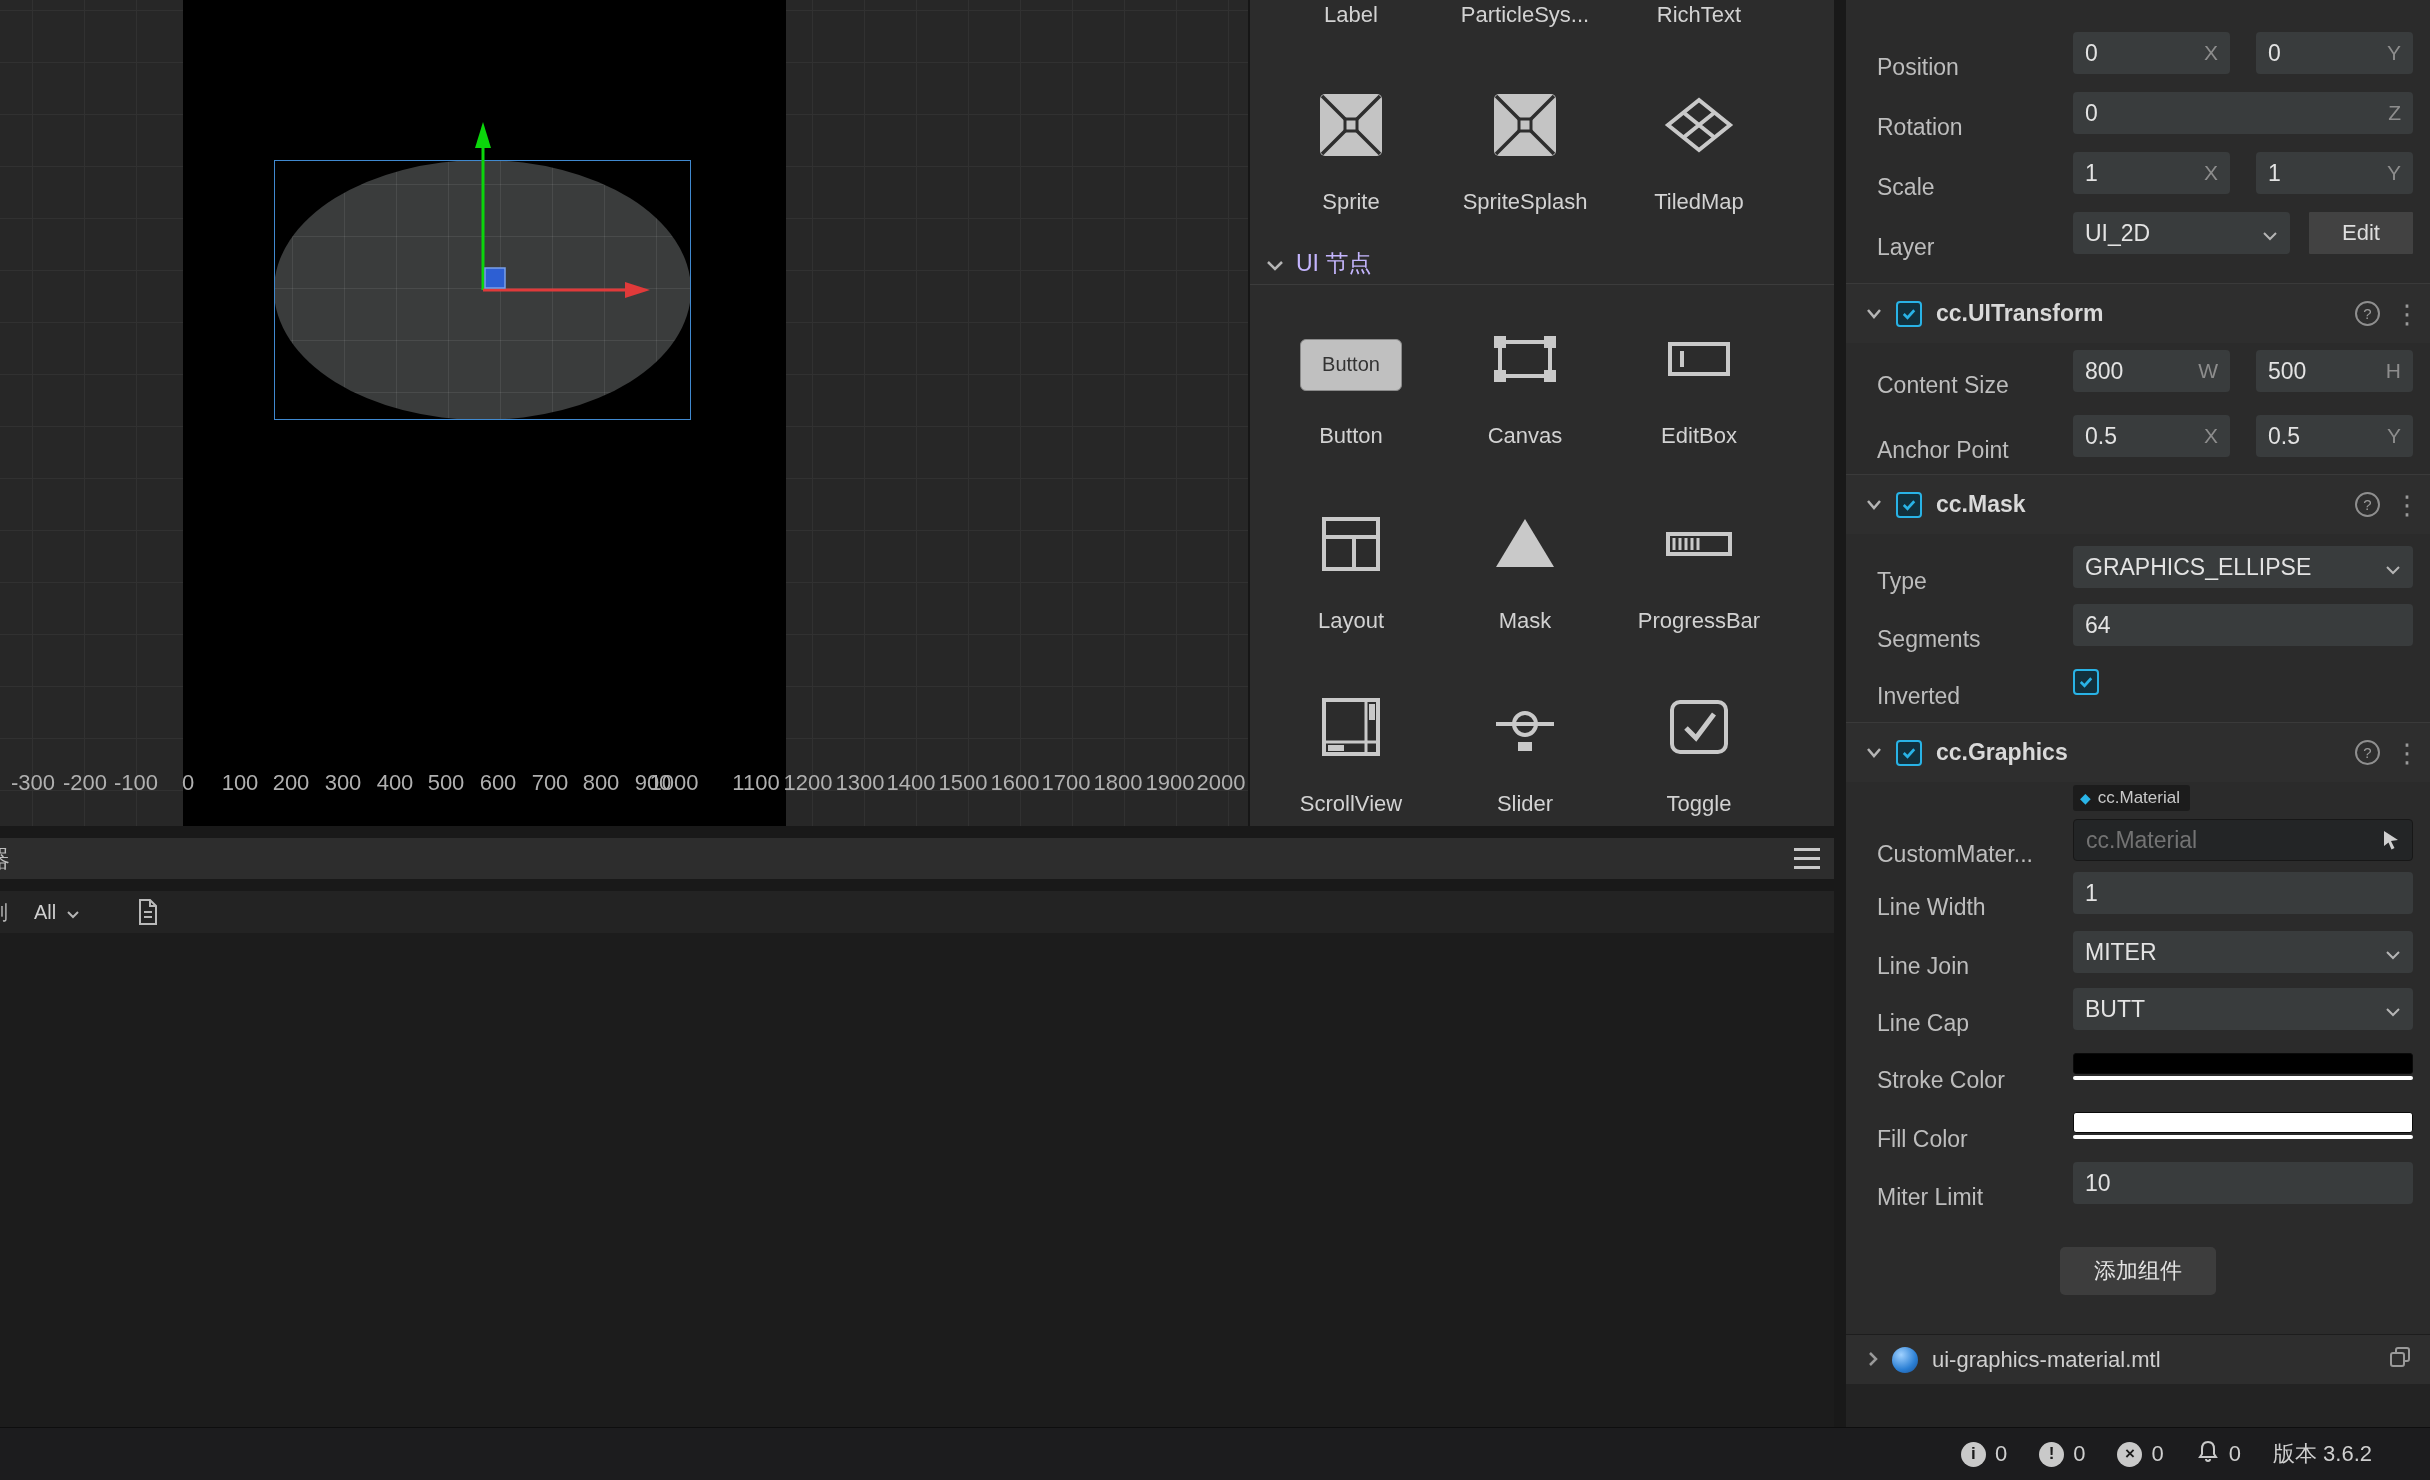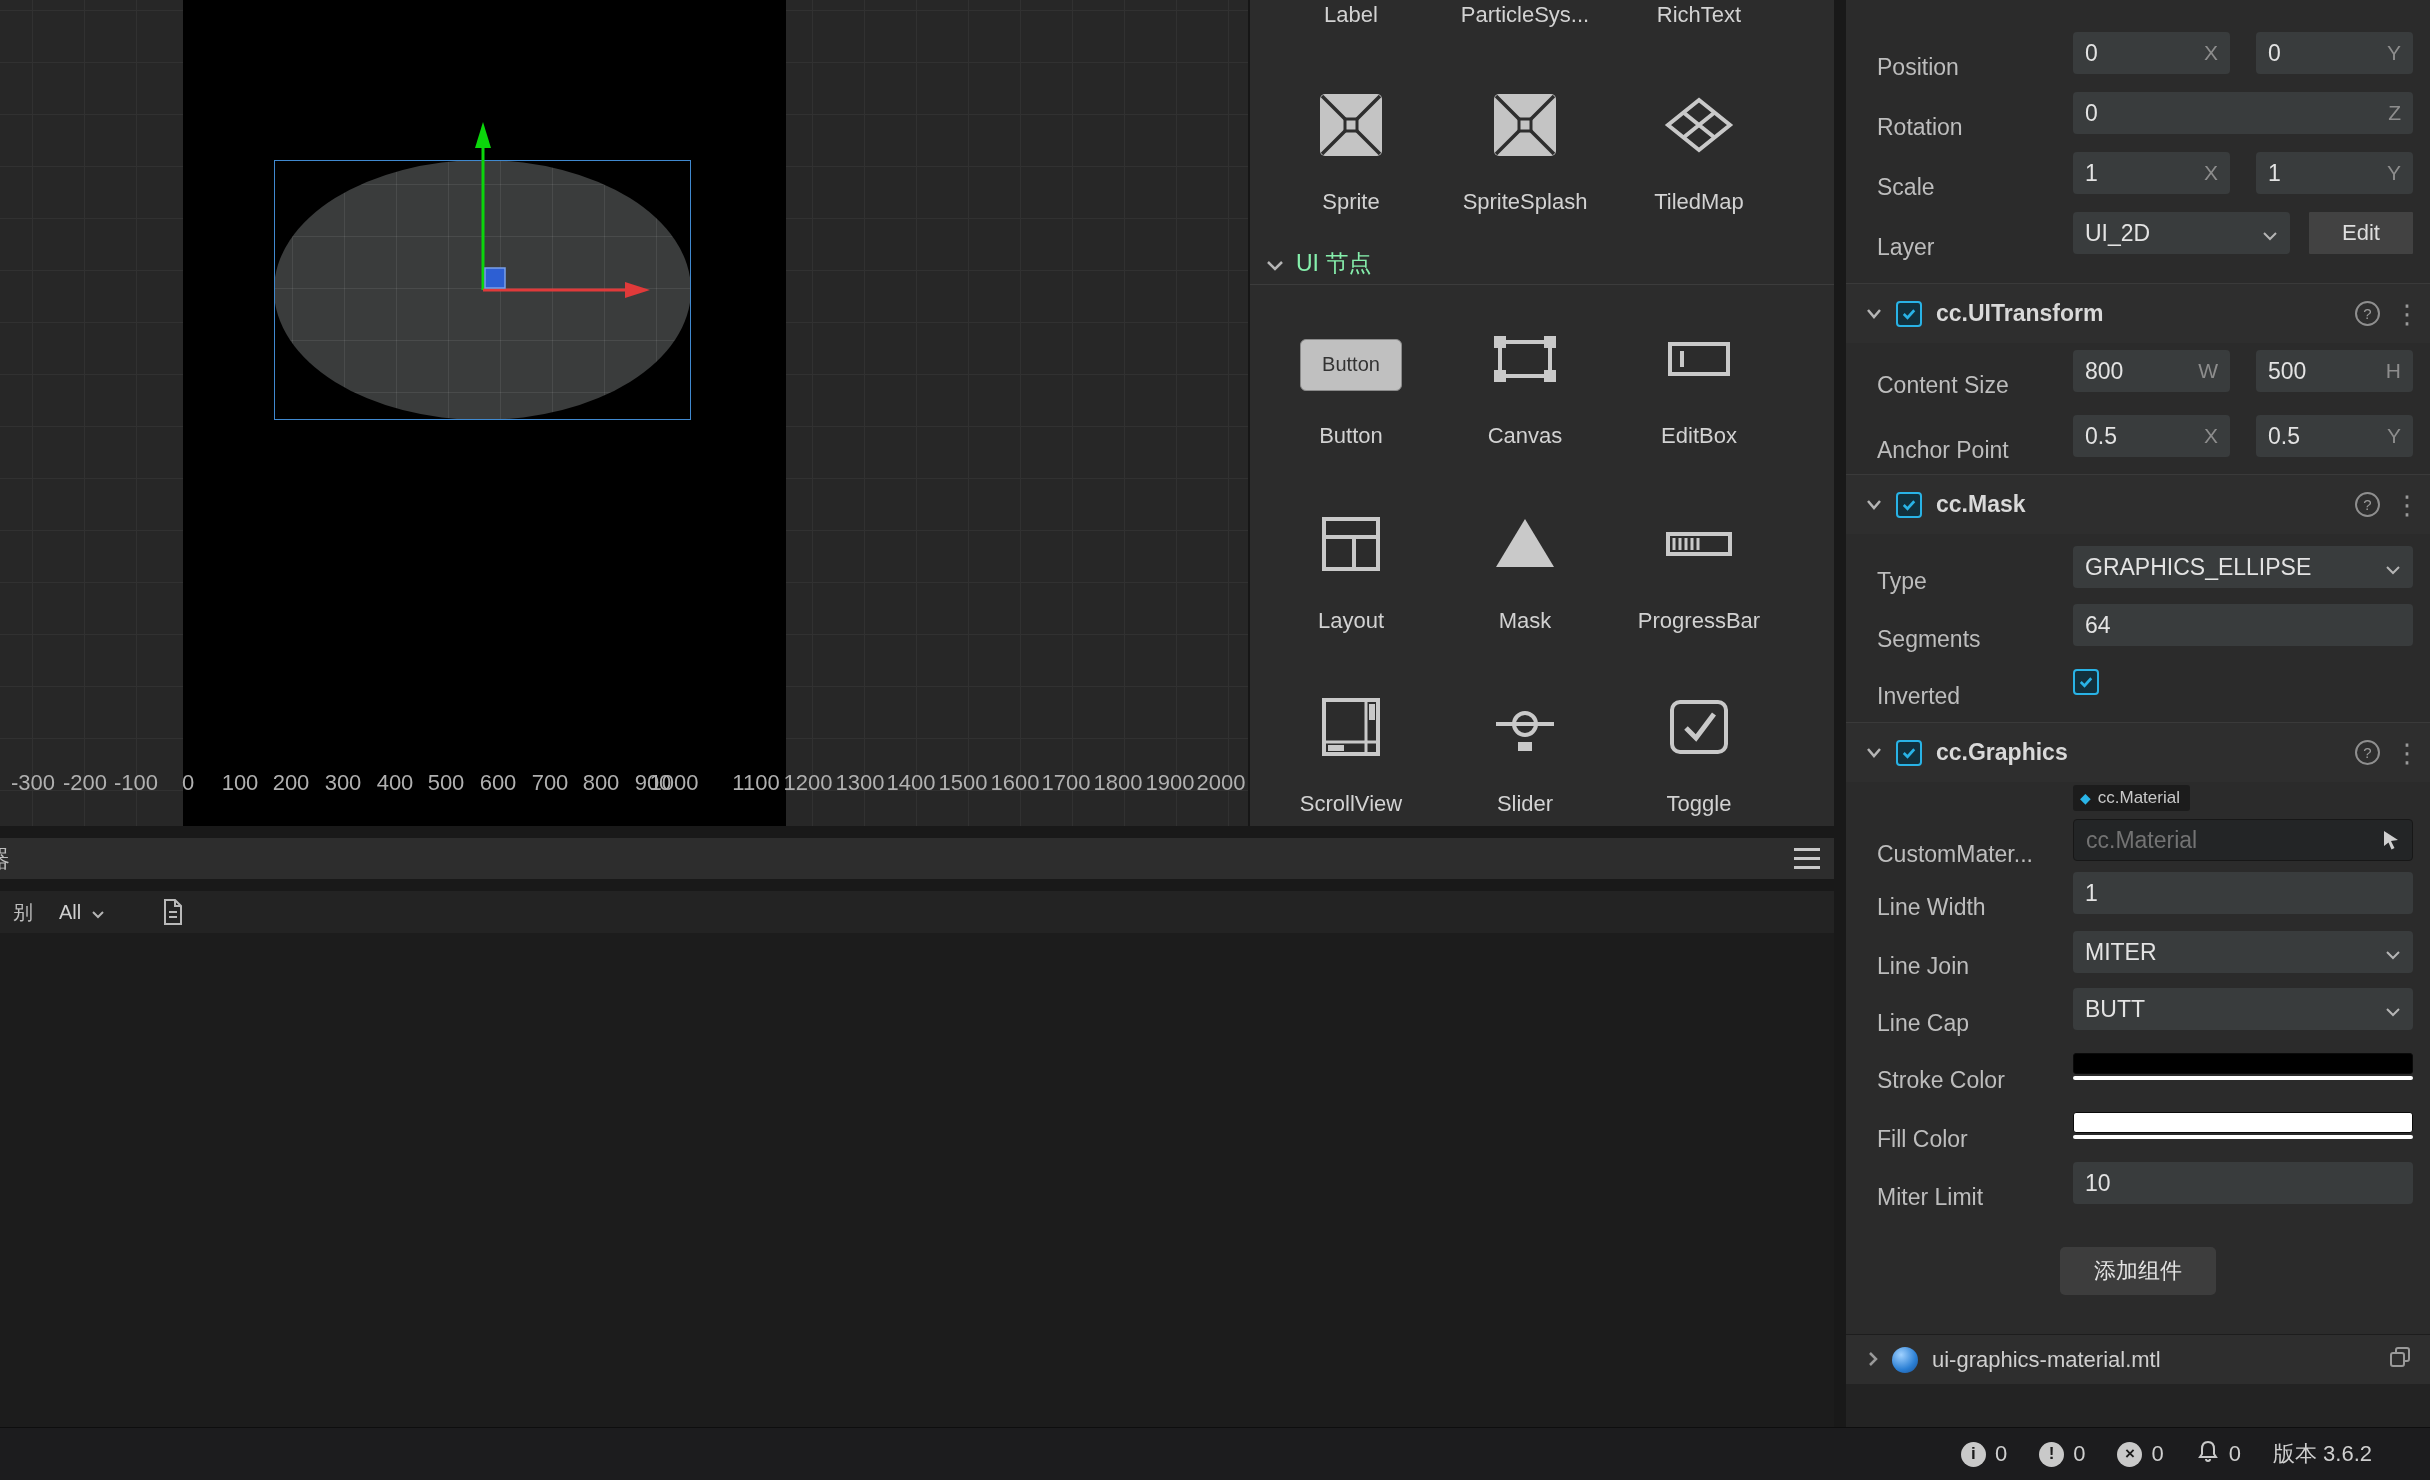--- a/index.html
+++ b/index.html
@@ -27,21 +27,21 @@
   .palette { position:absolute; left:1248px; top:0; width:586px; height:826px; background:#2c2c2c;
     border-left:2px solid #161616; overflow:hidden; }
   .pal-row { position:absolute; left:14px; width:558px; display:grid; grid-template-columns:repeat(3,174px); }
   .pal-item { display:flex; flex-direction:column; align-items:center; gap:27px; }
   .icon-slot { height:74px; display:flex; align-items:center; justify-content:center; }
   .pal-label { font-size:22px; color:#d2d2d2; white-space:nowrap; }
   .pal-cut { top:2px; }
   .button-chip { width:102px; height:52px; margin-top:11px; background:#c0c0c0; border:1px solid #8a8a8a;
     border-radius:6px; color:#333; font-size:20px; display:flex; align-items:center; justify-content:center; }
   .pal-section { position:absolute; left:16px; top:248px; display:flex; align-items:center; gap:12px;
-    font-size:23px; color:#86efac; }
+    font-size:23px; color:#c4b5fd; }
   .pal-divider { position:absolute; left:0; top:284px; width:100%; border-top:1px solid #3c3c3c; }
 
   
   .inspector { position:absolute; left:1846px; top:0; width:584px; height:1427px; background:#2b2b2b; overflow:hidden; }
   .irow { position:absolute; left:0; width:100%; height:60px; display:flex; align-items:center; padding:0 17px 0 31px; }
   .ilabel { width:196px; flex-shrink:0; font-size:23px; color:#bdbdbd; white-space:nowrap; overflow:hidden;margin-top:28px; }
   .ifields { flex:1; display:flex; gap:26px; align-items:center; min-width:0; }
   .ifield { flex:1; height:42px; background:#393c3d; border-radius:4px; display:flex; align-items:center;
     padding:0 12px; font-size:23px; color:#e3e3e3; min-width:0; }
   .ival { white-space:nowrap; overflow:hidden; }
@@ -78,21 +78,21 @@
   .inspector-bottom { position:absolute; top:1384px; left:0; width:100%; height:43px; background:#232323; }
 
   
   .console { position:absolute; left:0; top:838px; width:1834px; height:589px; background:#191919; }
   .cbar1 { position:absolute; left:0; top:0; width:100%; height:41px; background:#2d2d2d; display:flex;
     align-items:center; overflow:hidden; }
   .clip-char { font-size:24px; color:#bdbdbd; margin-left:-14px; white-space:nowrap; }
   .hamburger { margin-left:auto; margin-right:14px; display:flex; flex-direction:column; gap:6px; }
   .hamburger i { display:block; width:26px; height:3px; background:#c9c9c9; }
   .cbar2 { position:absolute; left:0; top:53px; width:100%; height:42px; background:#232323; display:flex;
-    align-items:center; overflow:hidden;padding-left:25px; }
+    align-items:center; overflow:hidden; }
   .filter-all { display:flex; align-items:center; gap:10px; margin-left:26px; font-size:20px; color:#cfcfcf; }
   .doc-icon { margin-left:56px; display:flex; align-items:center; }
   .cbody { position:absolute; left:0; top:95px; width:100%; height:494px; background:#1c1c1c; }
 
   
   .statusbar { position:absolute; left:0; top:1427px; width:2430px; height:53px; background:#1c1c1e;
     border-top:1px solid #0e0e0e; display:flex; align-items:center; justify-content:flex-end; gap:32px;
     padding-right:58px; font-size:22px; color:#cfcfcf; }
   .st-item { display:flex; align-items:center; gap:9px; }
   .st-circle { width:25px; height:25px; border-radius:50%; background:#c9c9c9; color:#1b1b1b;

